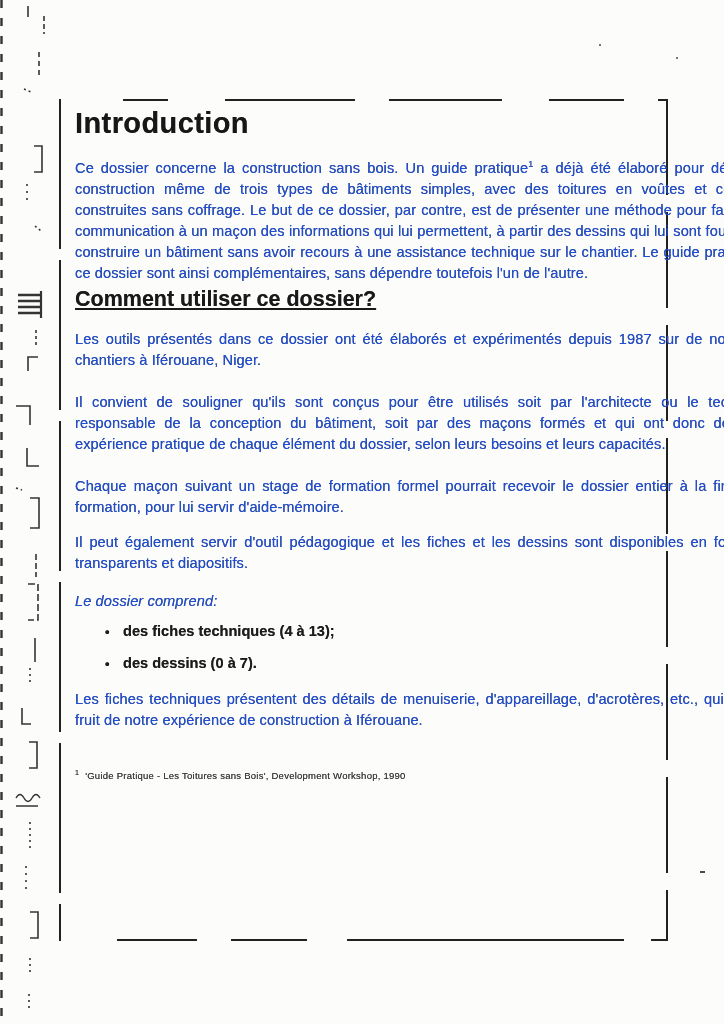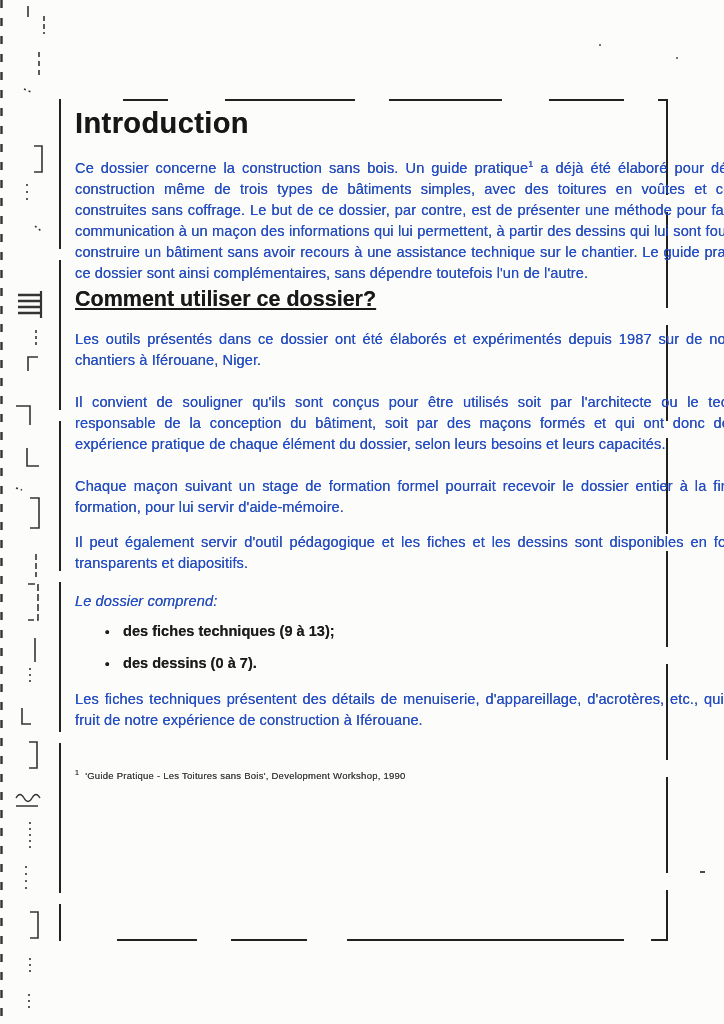--- a/index.html
+++ b/index.html
@@ -131,21 +131,21 @@
     <p class="para mt-p4">Chaque maçon suivant un stage de formation formel pourrait recevoir le dossier entier à la fin de sa formation, pour lui servir d'aide-mémoire.</p>
 
     <p class="para mt-p5">Il peut également servir d'outil pédagogique et les fiches et les dessins sont disponibles en forme de transparents et diapositifs.</p>
 
 
     <p class="para mt-lead">Le dossier comprend:</p>
 
     <ul class="bullet-list">
       <li class="bullet-item">
         <span class="bullet-dot">•</span>
-        <span>des fiches techniques (9 à 13);</span>
+        <span>des fiches techniques (4 à 13);</span>
       </li>
       <li class="bullet-item">
         <span class="bullet-dot">•</span>
         <span>des dessins (0 à 7).</span>
       </li>
     </ul>
 
     <p class="para mt-p7">Les fiches techniques présentent des détails de menuiserie, d'appareillage, d'acrotères, etc., qui sont le fruit de notre expérience de construction à Iférouane.</p>
 
     <div class="footnote"><sup>1</sup><span>'Guide Pratique - Les Toitures sans Bois', Development Workshop, 1990</span></div>

